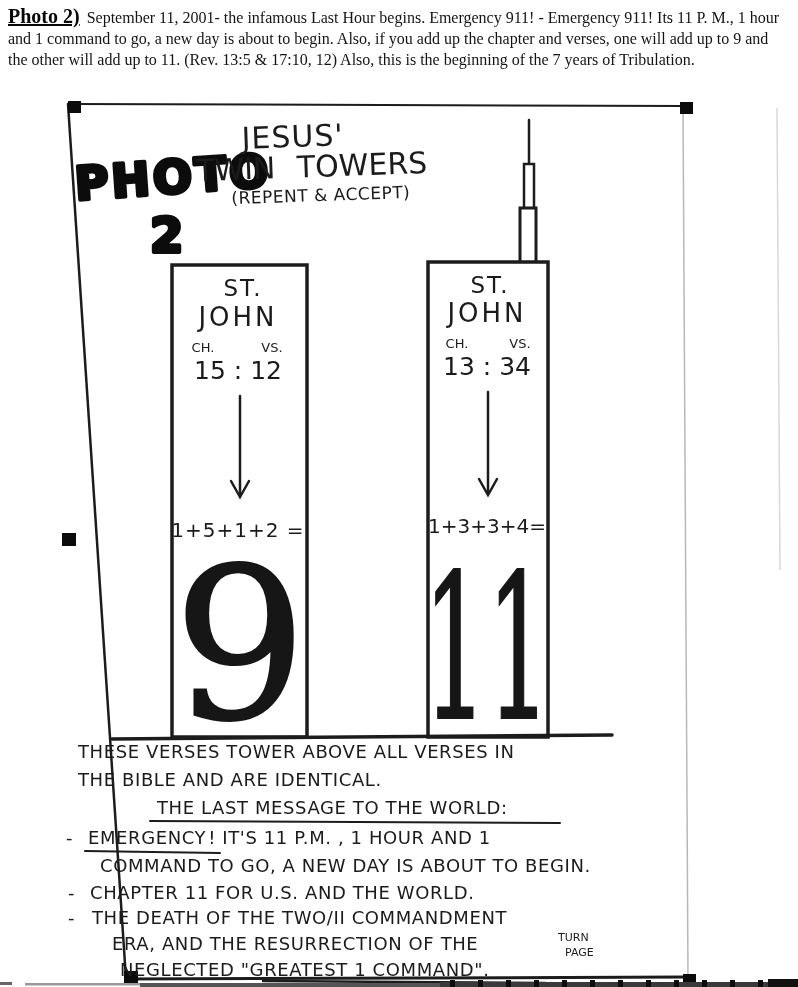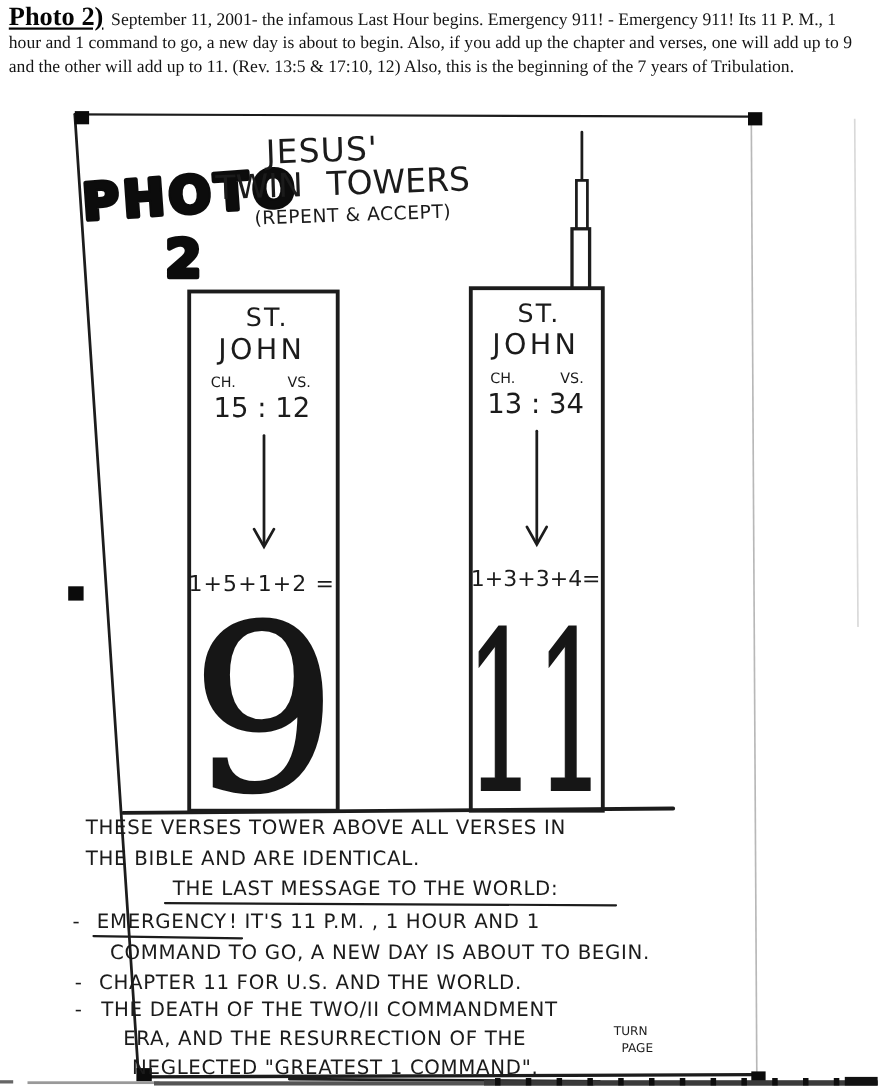--- a/index.html
+++ b/index.html
@@ -6,21 +6,21 @@
   body {
     width:798px; height:987px; background:#ffffff; position:relative;
     font-family:"Liberation Serif", serif; overflow:hidden;
   }
   .page { position:relative; width:798px; height:987px; }
   .header {
     margin:0; padding:6px 12px 0 8px;
     font-size:16px; line-height:21px; color:#141414;
   }
   .photo-title {
-    font-size:24px; font-weight:bold; text-decoration:underline;
+    font-size:20px; font-weight:bold; text-decoration:underline;
     margin-right:7px; color:#050505;
   }
   .drawing { position:absolute; left:0; top:100px; }
 
   
   text.hw { font-family:"DejaVu Sans", sans-serif; fill:#1b1b1b; }
   .cap { font-size:18px; letter-spacing:0.6px; }
   .marker {
     font-family:"DejaVu Sans", sans-serif; font-weight:bold;
     fill:#0c0c0c; stroke:#0c0c0c; paint-order:stroke; stroke-linejoin:round;

